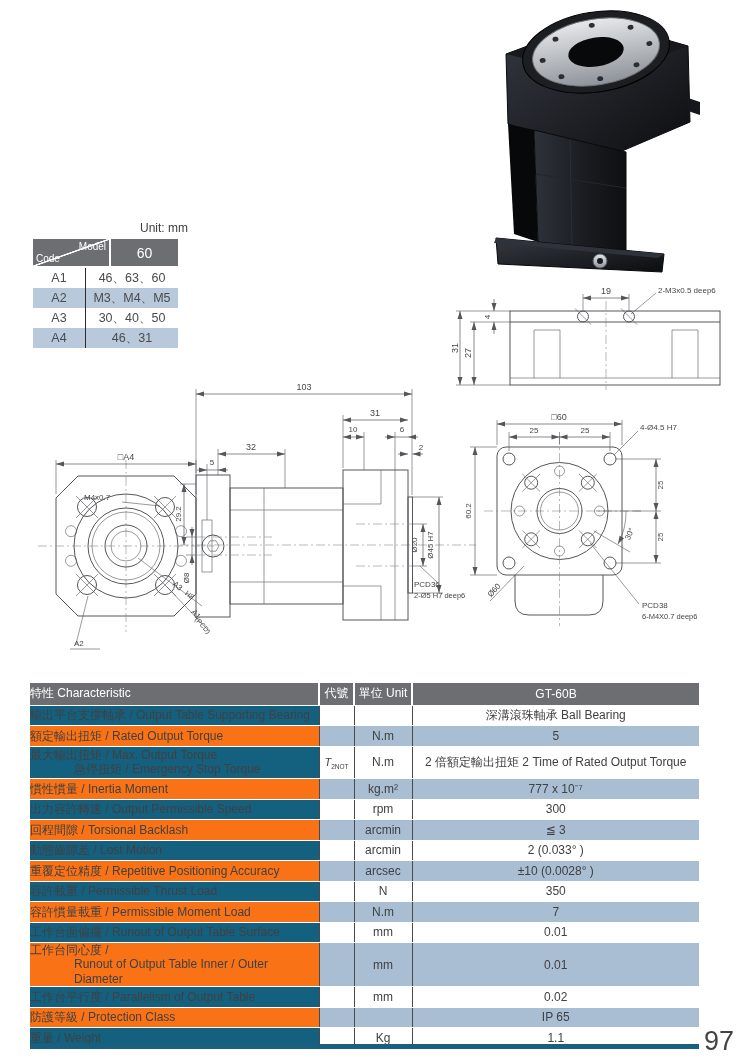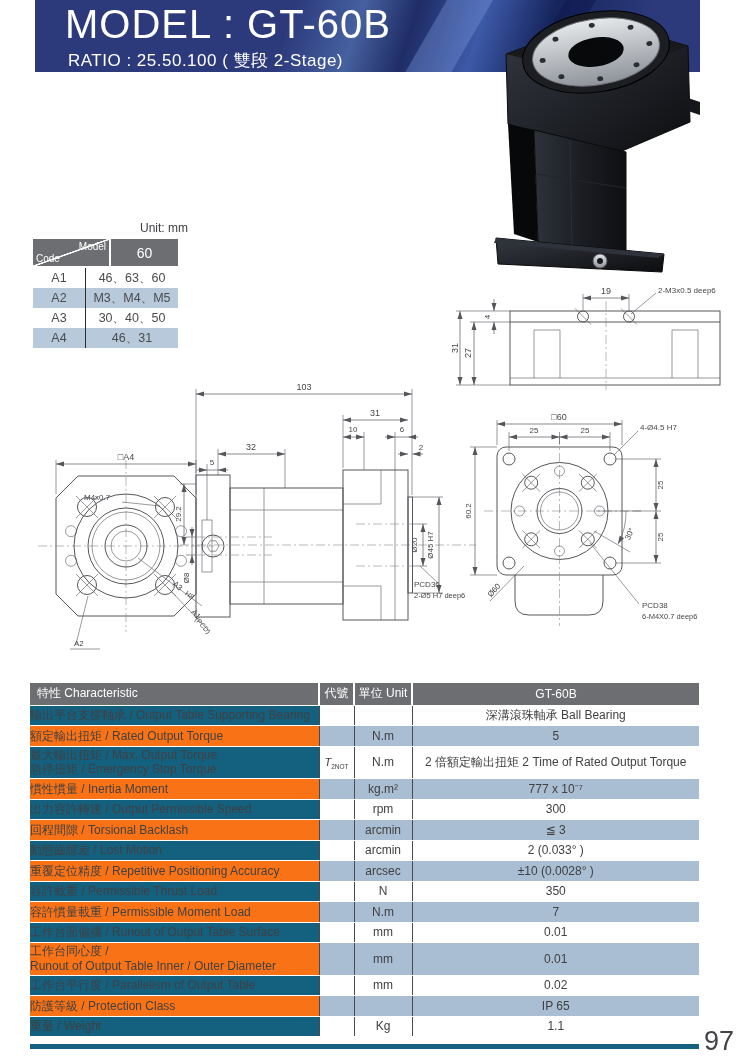--- a/index.html
+++ b/index.html
@@ -39,32 +39,32 @@
   .ln{fill:none;stroke:#55565a;stroke-width:1;}
   .thin{fill:none;stroke:#55565a;stroke-width:.6;}
   .dim{fill:none;stroke:#55565a;stroke-width:.7;}
   .cl{fill:none;stroke:#8a8b8e;stroke-width:.6;stroke-dasharray:9 3 2 3;}
 
   
   table.spec{position:absolute;left:30px;top:683px;width:669px;border-collapse:collapse;table-layout:fixed;}
   table.spec th,table.spec td{padding:0;margin:0;vertical-align:middle;}
   table.spec th{background:#6d6e71;color:#fff;font-weight:normal;font-size:12px;height:21.5px;
      border-bottom:1.5px solid #fff;text-align:center;}
-  table.spec th.first{text-align:left;padding-left:7px;}
+  table.spec th.first{text-align:left;}
   table.spec th.gap{border-left:2px solid #fff;}
   table.spec td{border-bottom:1.5px solid #fff;font-size:12px;color:#414042;}
   td.lbl{color:#fff;font-size:11px;line-height:1.2;padding:1px 2px 1px 7px;text-align:left;}
   td.code,td.unit,td.val{text-align:center;border-left:1px solid #4a4a4c;}
   tr.sr td{height:19.5px;}
   tr.tall td{height:31.5px;}
   tr.rw td.lbl{background:#14607f;}
   tr.rb td.lbl{background:#f97316;}
   tr.rw td.code,tr.rw td.unit,tr.rw td.val{background:#fff;}
   tr.rb td.code,tr.rb td.unit,tr.rb td.val{background:#a9bed3;}
-  td .l2{display:block;}
+  td .l2{display:block;margin-left:44px;}
   td.code i{font-style:italic;font-size:11px;}
   td.code sub{font-size:6.5px;}
 
   
   .footbar{position:absolute;left:30px;top:1044px;width:669px;height:4.5px;background:#176080;}
   .pagenum{position:absolute;left:704px;top:1026px;font-size:27px;color:#424346;}
 </style>
 </head>
 <body>
 
@@ -87,26 +87,20 @@
           <stop offset="1" stop-color="#0c0d10"></stop>
       </linearGradient>
       <linearGradient id="gCol" x1="0" y1="0" x2="1" y2="0">
         <stop offset="0" stop-color="#2e323a"></stop>
           <stop offset=".55" stop-color="#1a1c21"></stop>
           <stop offset="1" stop-color="#0e0f12"></stop>
       </linearGradient>
     </defs>
   </svg>
 
-  <div class="band">
-    <div class="streak t1"></div>
-    <div class="streak t2"></div>
-    <div class="title">MODEL : GT-60B</div>
-    <div class="ratio">RATIO : 25.50.100 ( 雙段 2-Stage)</div>
-  </div>
 
   <svg class="abs" style="left:448px;top:2px;" width="262" height="272" viewBox="0 0 262 272">
     <g>
 
       <path d="M58,52 L150,18 L240,44 L242,120 L160,155 L60,122 Z" fill="url(#gBody)" stroke="#0a0a0c" stroke-width="1"></path>
       <path d="M58,52 L150,18 L240,44 L156,76 Z" fill="#17191d"></path>
       <path d="M240,96 L252,100 L252,113 L240,109 Z" fill="#15171a"></path>
 
       <g transform="rotate(-9 148 50)">
         <ellipse cx="148" cy="50" rx="74" ry="40" fill="#1c1e22" stroke="#000" stroke-width="1"></ellipse>

